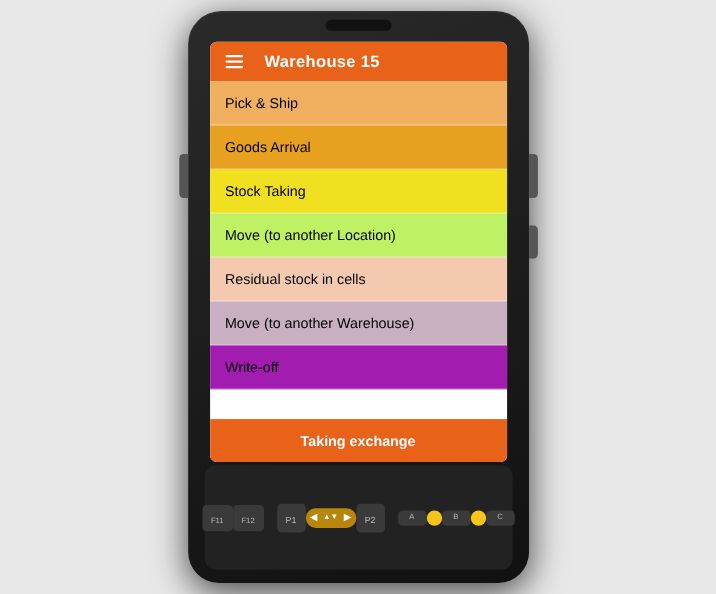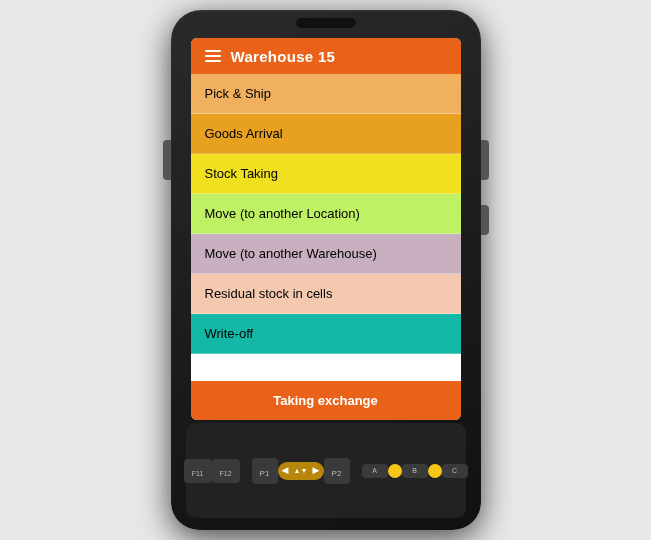--- a/index.html
+++ b/index.html
@@ -80,21 +80,21 @@
       border-radius: 6px;
       overflow: hidden;
     }
 
     
     .app-header {
       background: #e8621a;
       padding: 0 14px;
       display: flex;
       align-items: center;
-      gap: 10px;
+      gap: 20px;
       min-height: 36px;
     }
 
     .hamburger-icon {
       display: flex;
       flex-direction: column;
       gap: 3px;
       cursor: pointer;
     }
     .hamburger-icon span {
@@ -270,23 +270,23 @@
             <span></span>
         </div>
         <span class="app-header-title">Warehouse 15</span>
       </div>
 
       <div class="menu-list" id="menu-list">
       <div class="menu-item" style="background: rgb(240, 176, 96);">Pick &amp; Ship</div>
           <div class="menu-item" style="background: rgb(232, 160, 32);">Goods Arrival</div>
           <div class="menu-item" style="background: rgb(240, 224, 32);">Stock Taking</div>
           <div class="menu-item" style="background: #bef264;">Move (to another Location)</div>
+          <div class="menu-item" style="background: rgb(245, 200, 176);">Residual stock in cells</div>
           <div class="menu-item" style="background: rgb(200, 176, 192);">Move (to another Warehouse)</div>
-          <div class="menu-item" style="background: rgb(245, 200, 176);">Residual stock in cells</div>
-          <div class="menu-item" style="background: #14b8a6;">Write-off</div>
+          <div class="menu-item" style="background: #a21caf;">Write-off</div>
         </div>
 
       <div class="server-exchange-btn">Taking exchange</div>
 
     </div>
 
     <div class="keypad-area">
       <div class="keypad-top-row">
         <div class="keypad-fn-btn">
           <span class="fn-label">F11</span>

